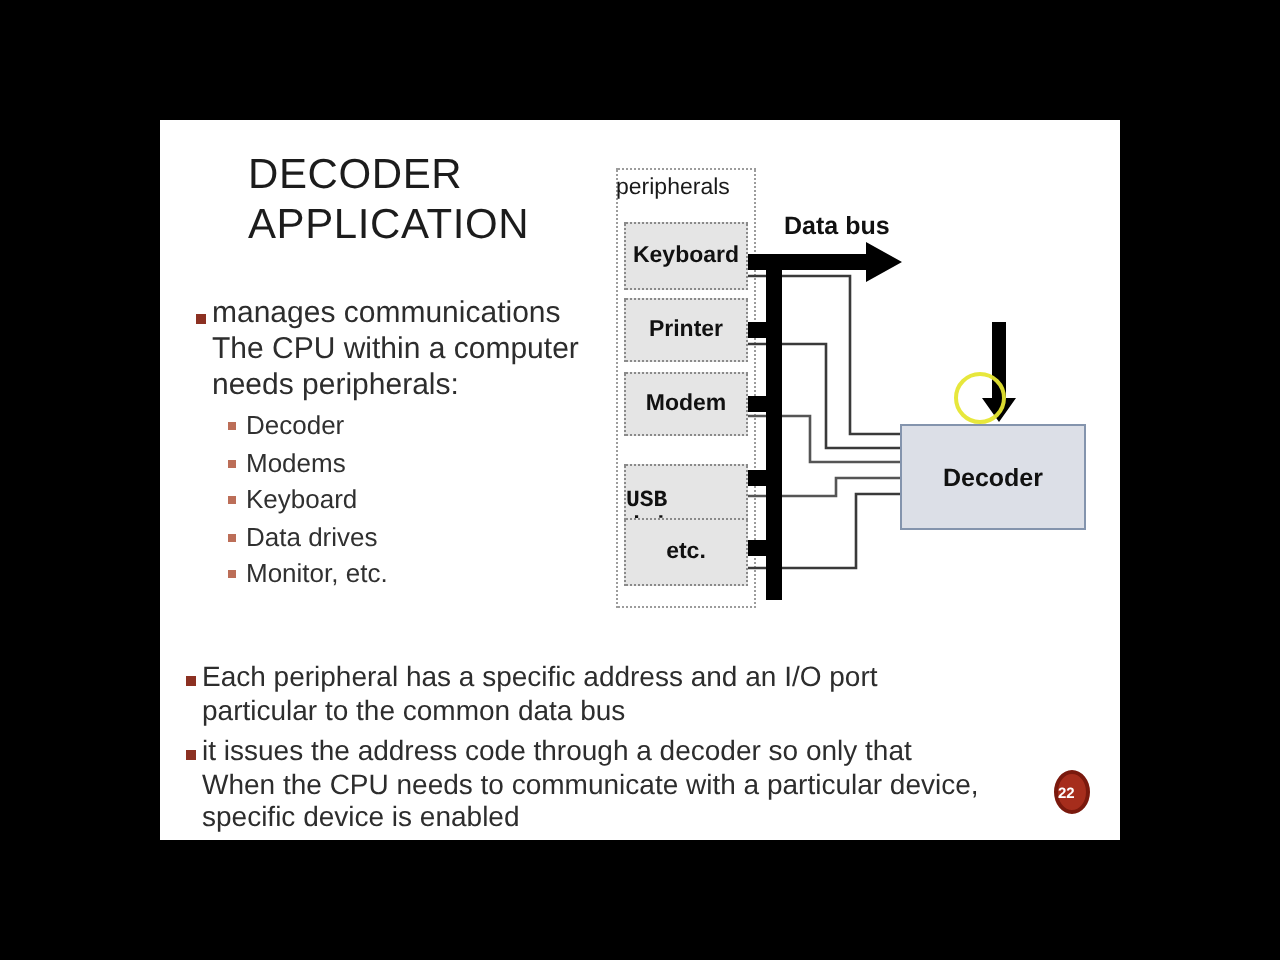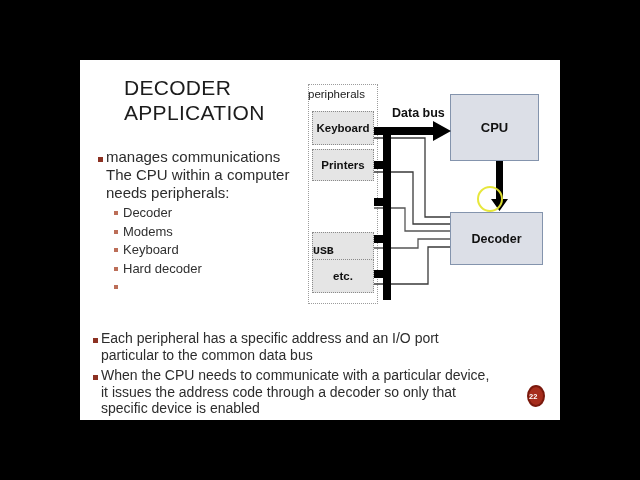--- a/index.html
+++ b/index.html
@@ -113,59 +113,60 @@
       <div class="subitem">
         <span class="marker l2"></span>
         <span>Modems</span>
       </div>
       <div class="subitem">
         <span class="marker l2"></span>
         <span>Keyboard</span>
       </div>
       <div class="subitem">
         <span class="marker l2"></span>
-        <span>Hard decoder</span>
+        <span>Data drives</span>
       </div>
       <div class="subitem">
         <span class="marker l2"></span>
+        <span>Monitor, etc.</span>
       </div>
     </div>
 
     <div class="bullet-block" id="bullet-mid">
       <span class="marker l1"></span>
       <div class="lines">
         <div>Each peripheral has a specific address and an I/O port</div>
         <div>particular to the common data bus</div>
       </div>
     </div>
 
     <div class="bullet-block" id="bullet-bot">
       <span class="marker l1"></span>
       <div class="lines">
+        <div>it issues the address code through a decoder so only that</div>
         <div>When the CPU needs to communicate with a particular device,</div>
-        <div>it issues the address code through a decoder so only that</div>
         <div>specific device is enabled</div>
       </div>
     </div>
 
     <div class="page-badge">
       <span>22</span>
     </div>
 
     <div class="periph-container"></div>
     <div class="periph-label">peripherals</div>
 
     <div class="pbox" id="pbox-0">Keyboard</div>
-    <div class="pbox" id="pbox-1">Printers</div>
+    <div class="pbox" id="pbox-1">Printer</div>
+    <div class="pbox" id="pbox-2">Modem</div>
     <div class="pbox" id="pbox-3">USB drive</div>
     <div class="pbox" id="pbox-4">etc.</div>
 
     <div class="bus-label">Data bus</div>
 
-    <div class="chipbox" id="cpu-box">CPU</div>
     <div class="chipbox" id="decoder-box">Decoder</div>
 
     <svg class="diagram-lines" width="480" height="360" viewBox="0 0 480 360">
 
       <polyline points="294,78 345,78 345,157 370,157" fill="none" stroke="#3a3a3a" stroke-width="1.3"></polyline>
       <polyline points="294,112 333,112 333,164 370,164" fill="none" stroke="#3a3a3a" stroke-width="1.3"></polyline>
       <polyline points="294,148 325,148 325,171 370,171" fill="none" stroke="#555" stroke-width="1.3"></polyline>
       <polyline points="294,188 338,188 338,179 370,179" fill="none" stroke="#555" stroke-width="1.3"></polyline>
       <polyline points="294,224 348,224 348,187 370,187" fill="none" stroke="#3a3a3a" stroke-width="1.3"></polyline>
 

